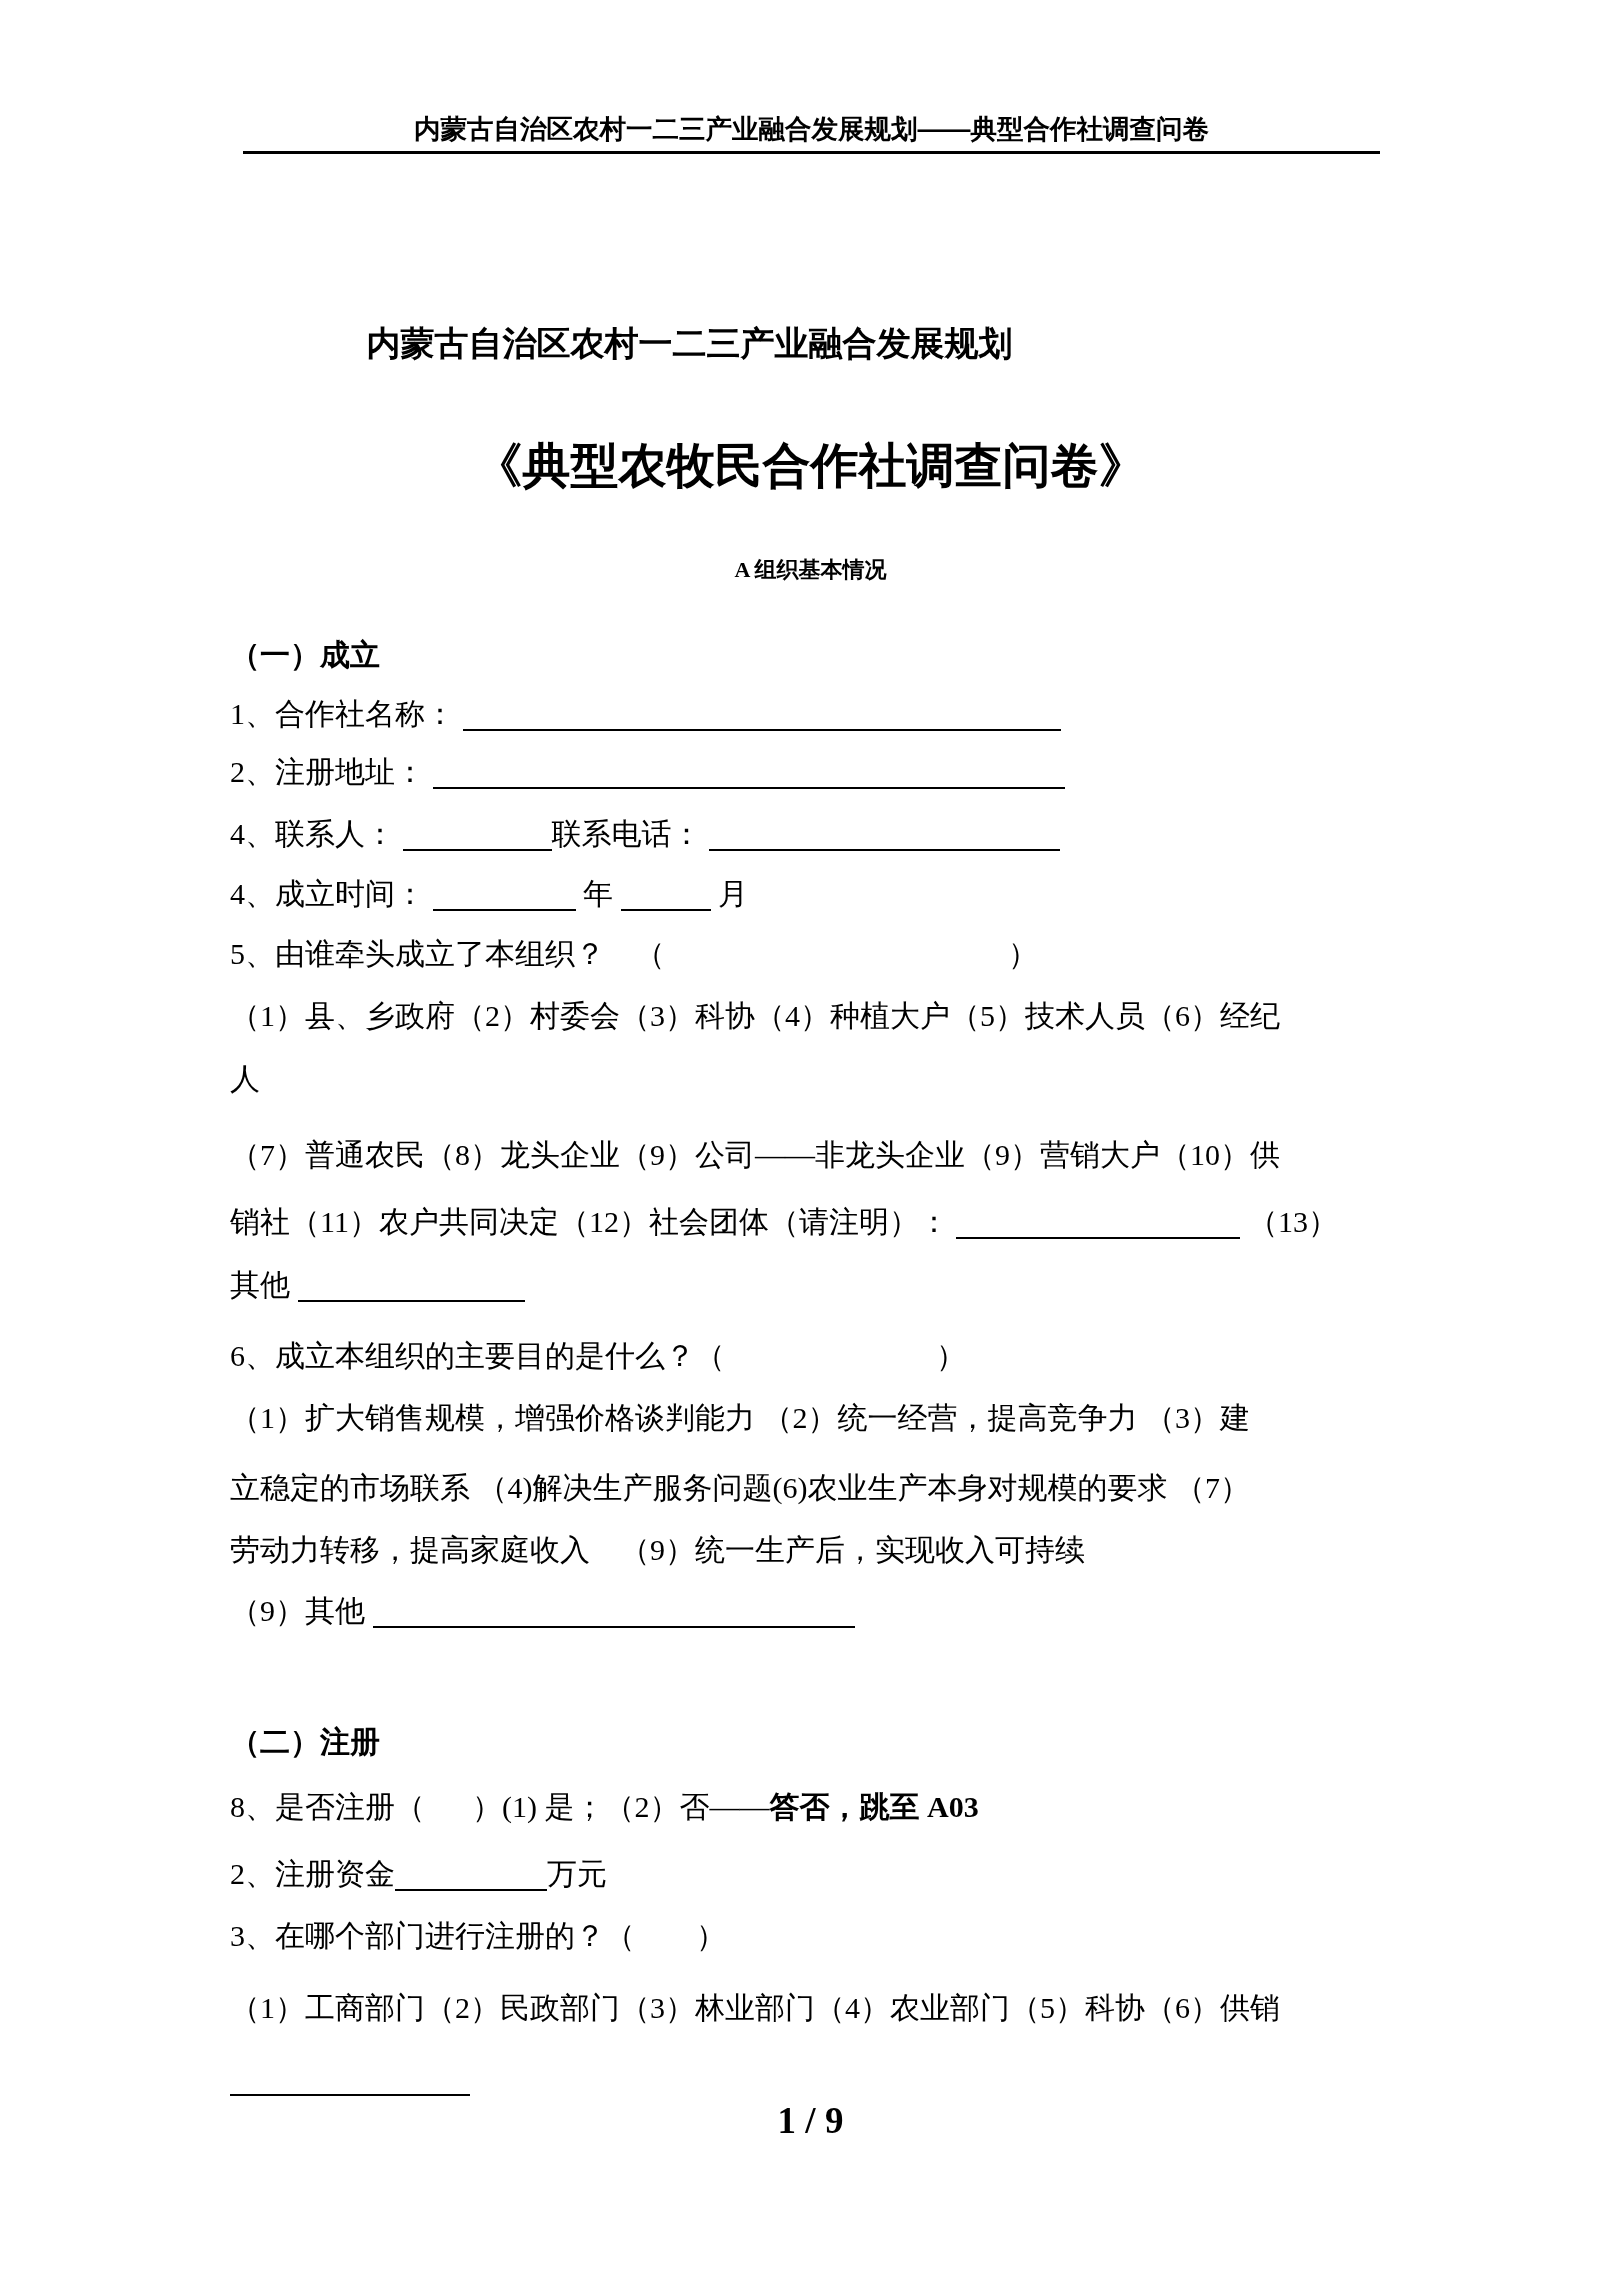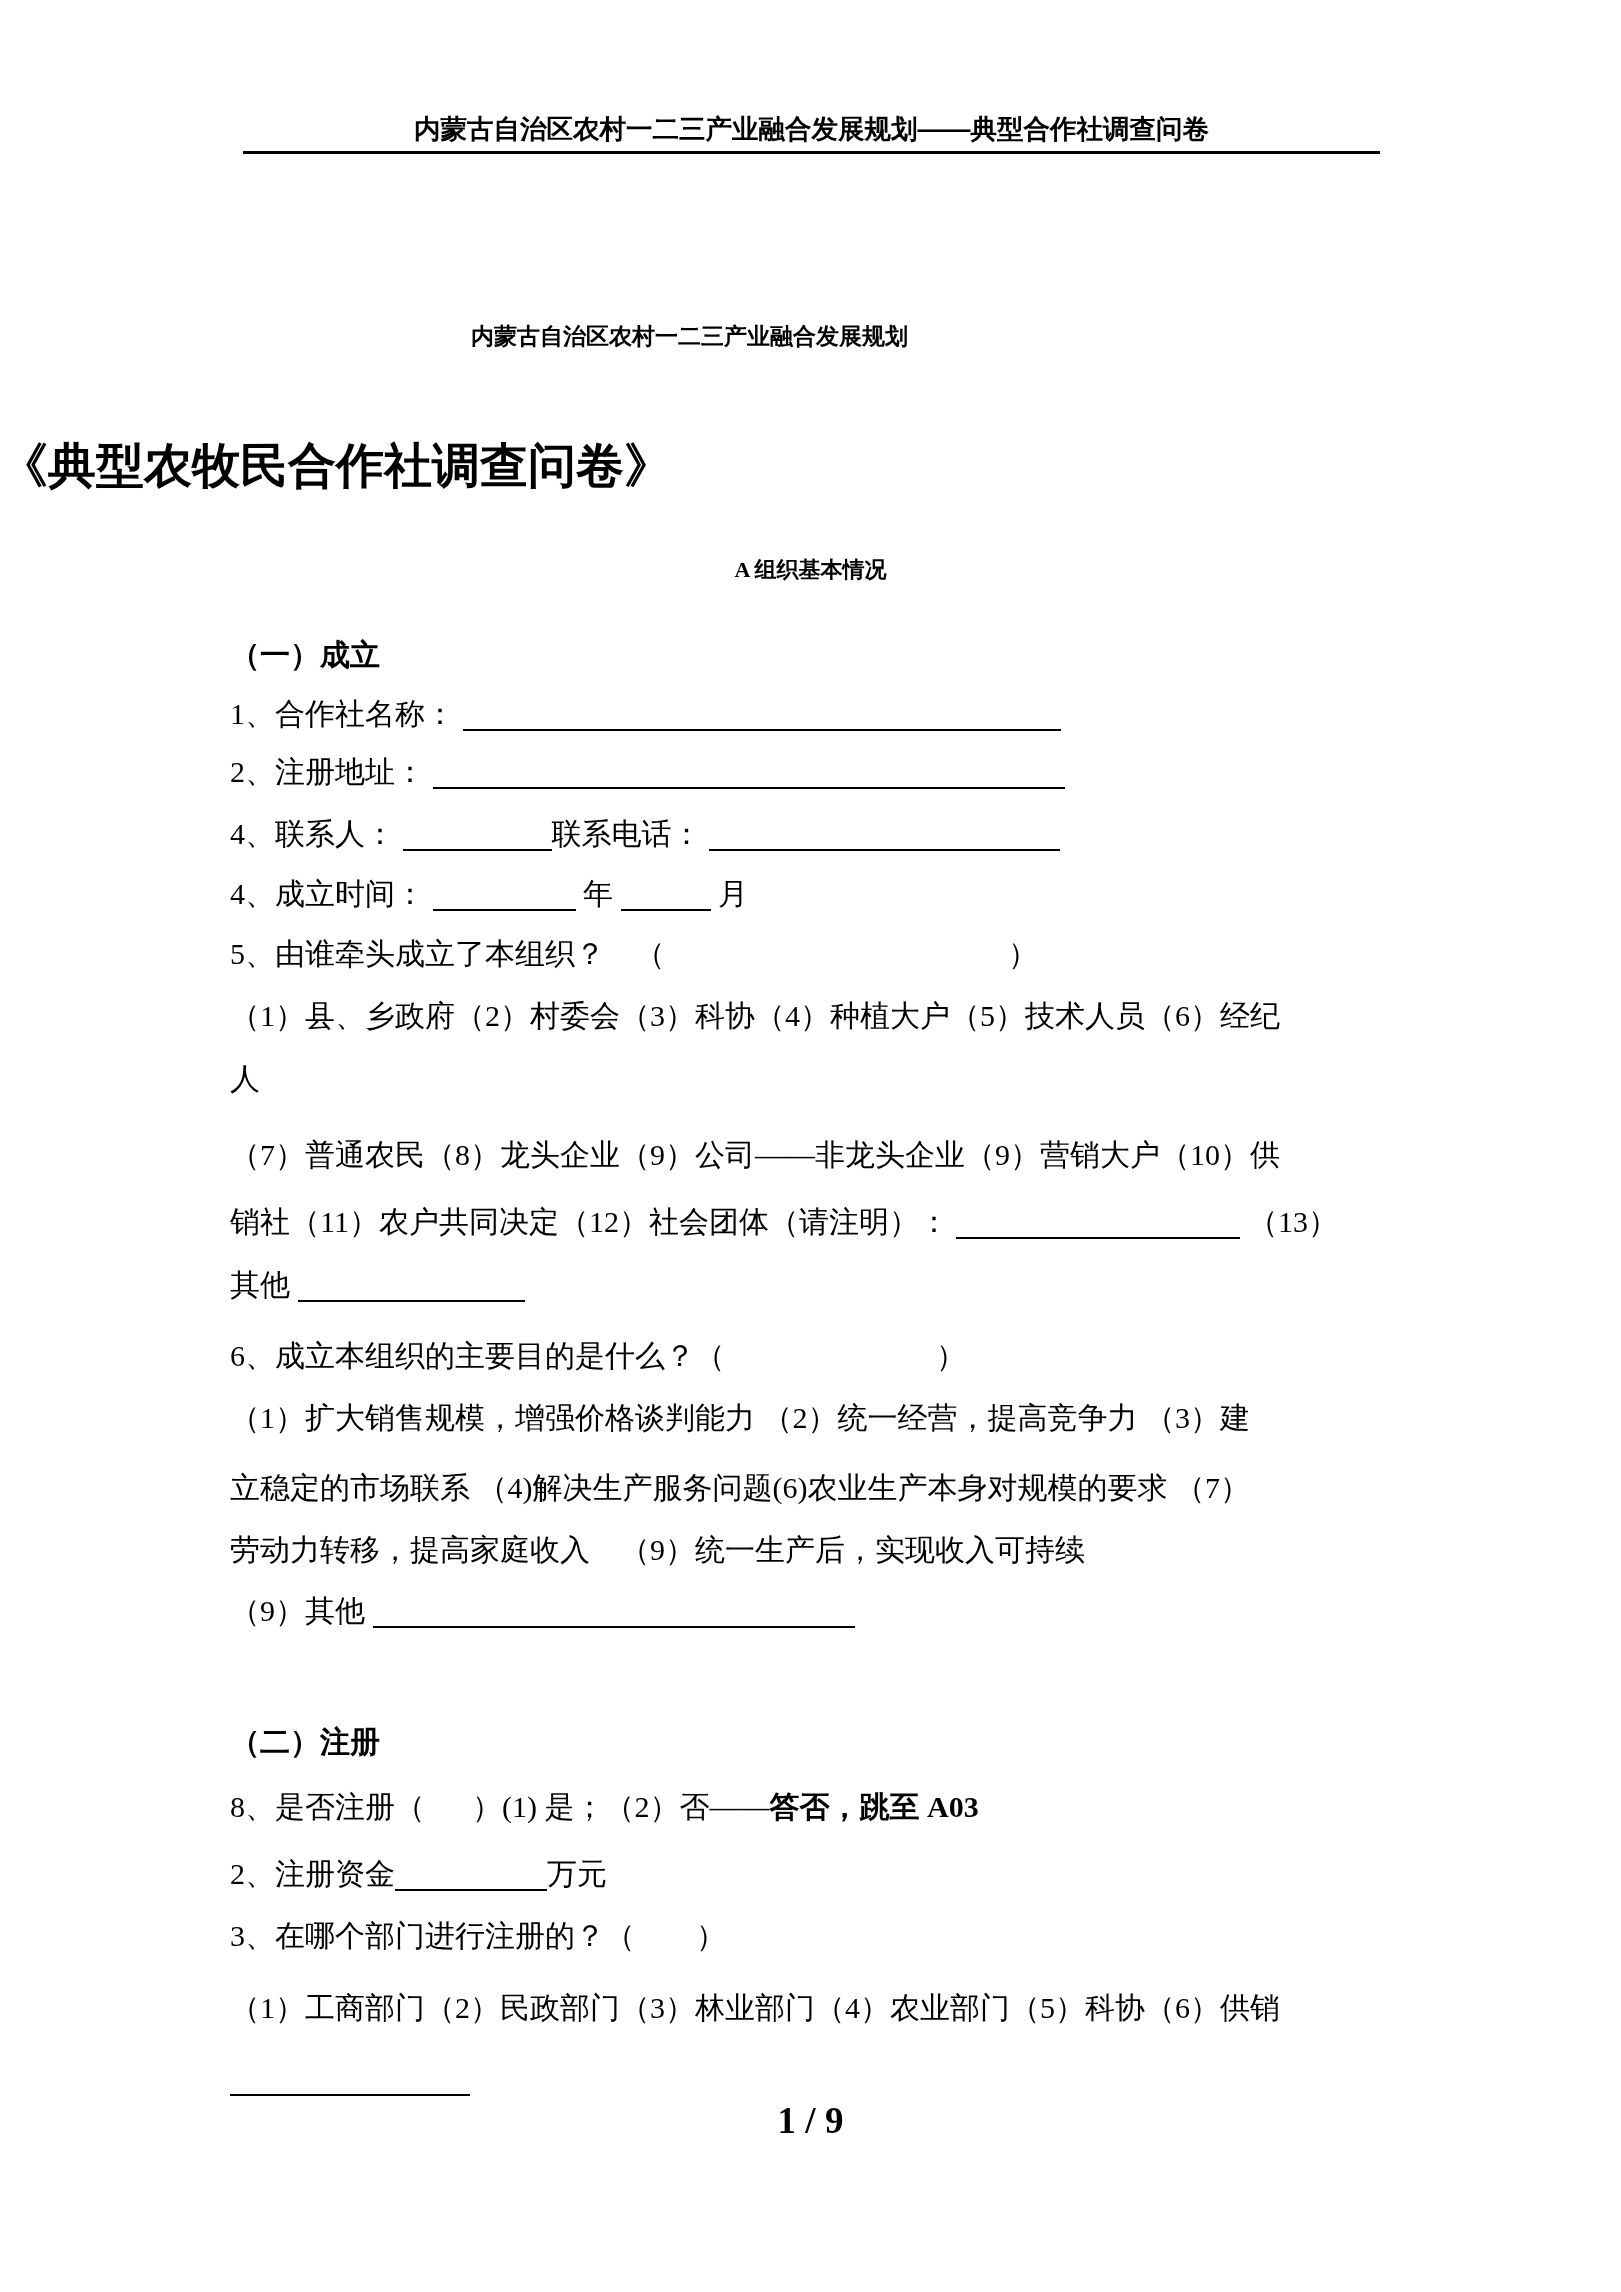--- a/index.html
+++ b/index.html
@@ -16,25 +16,25 @@
     text-align:center;
     font-family:Liberation Sans, sans-serif;
     font-weight:bold;font-size:26.5px;line-height:31px;
     border-bottom:3.9px solid #000;
     padding-bottom:6px;
   }
   .doc-subtitle{
     position:absolute;top:321px;left:0;width:1379px;
     text-align:center;
     font-family:"Liberation Sans", sans-serif;
-    font-weight:bold;font-size:23px;
+    font-weight:bold;font-size:34px;
   }
   .doc-title{
     position:absolute;top:434px;left:0;width:1621px;
-    text-align:left;
+    text-align:center;
     font-family:"Liberation Sans", sans-serif;
     font-weight:bold;font-size:48px;
   }
   .section-a{
     position:absolute;top:555px;left:0;width:1621px;
     text-align:center;
     font-weight:bold;font-size:22px;
   }
   .doc-body{
     position:absolute;top:0;left:230px;width:1161px;

